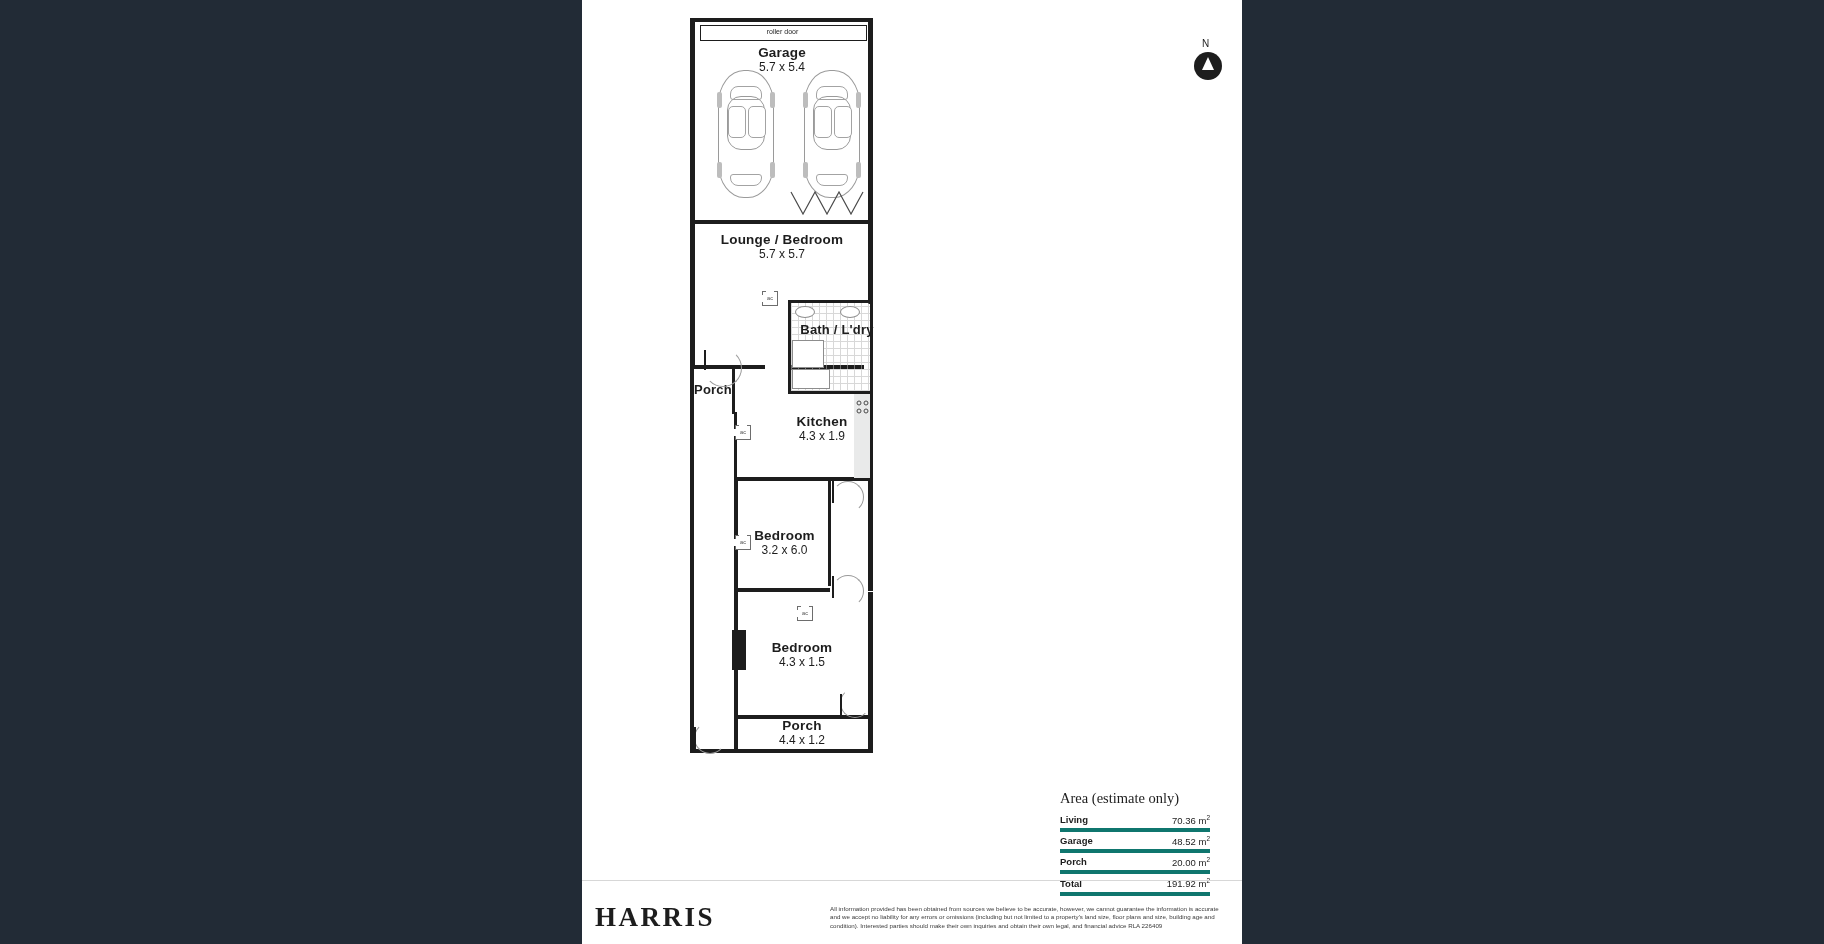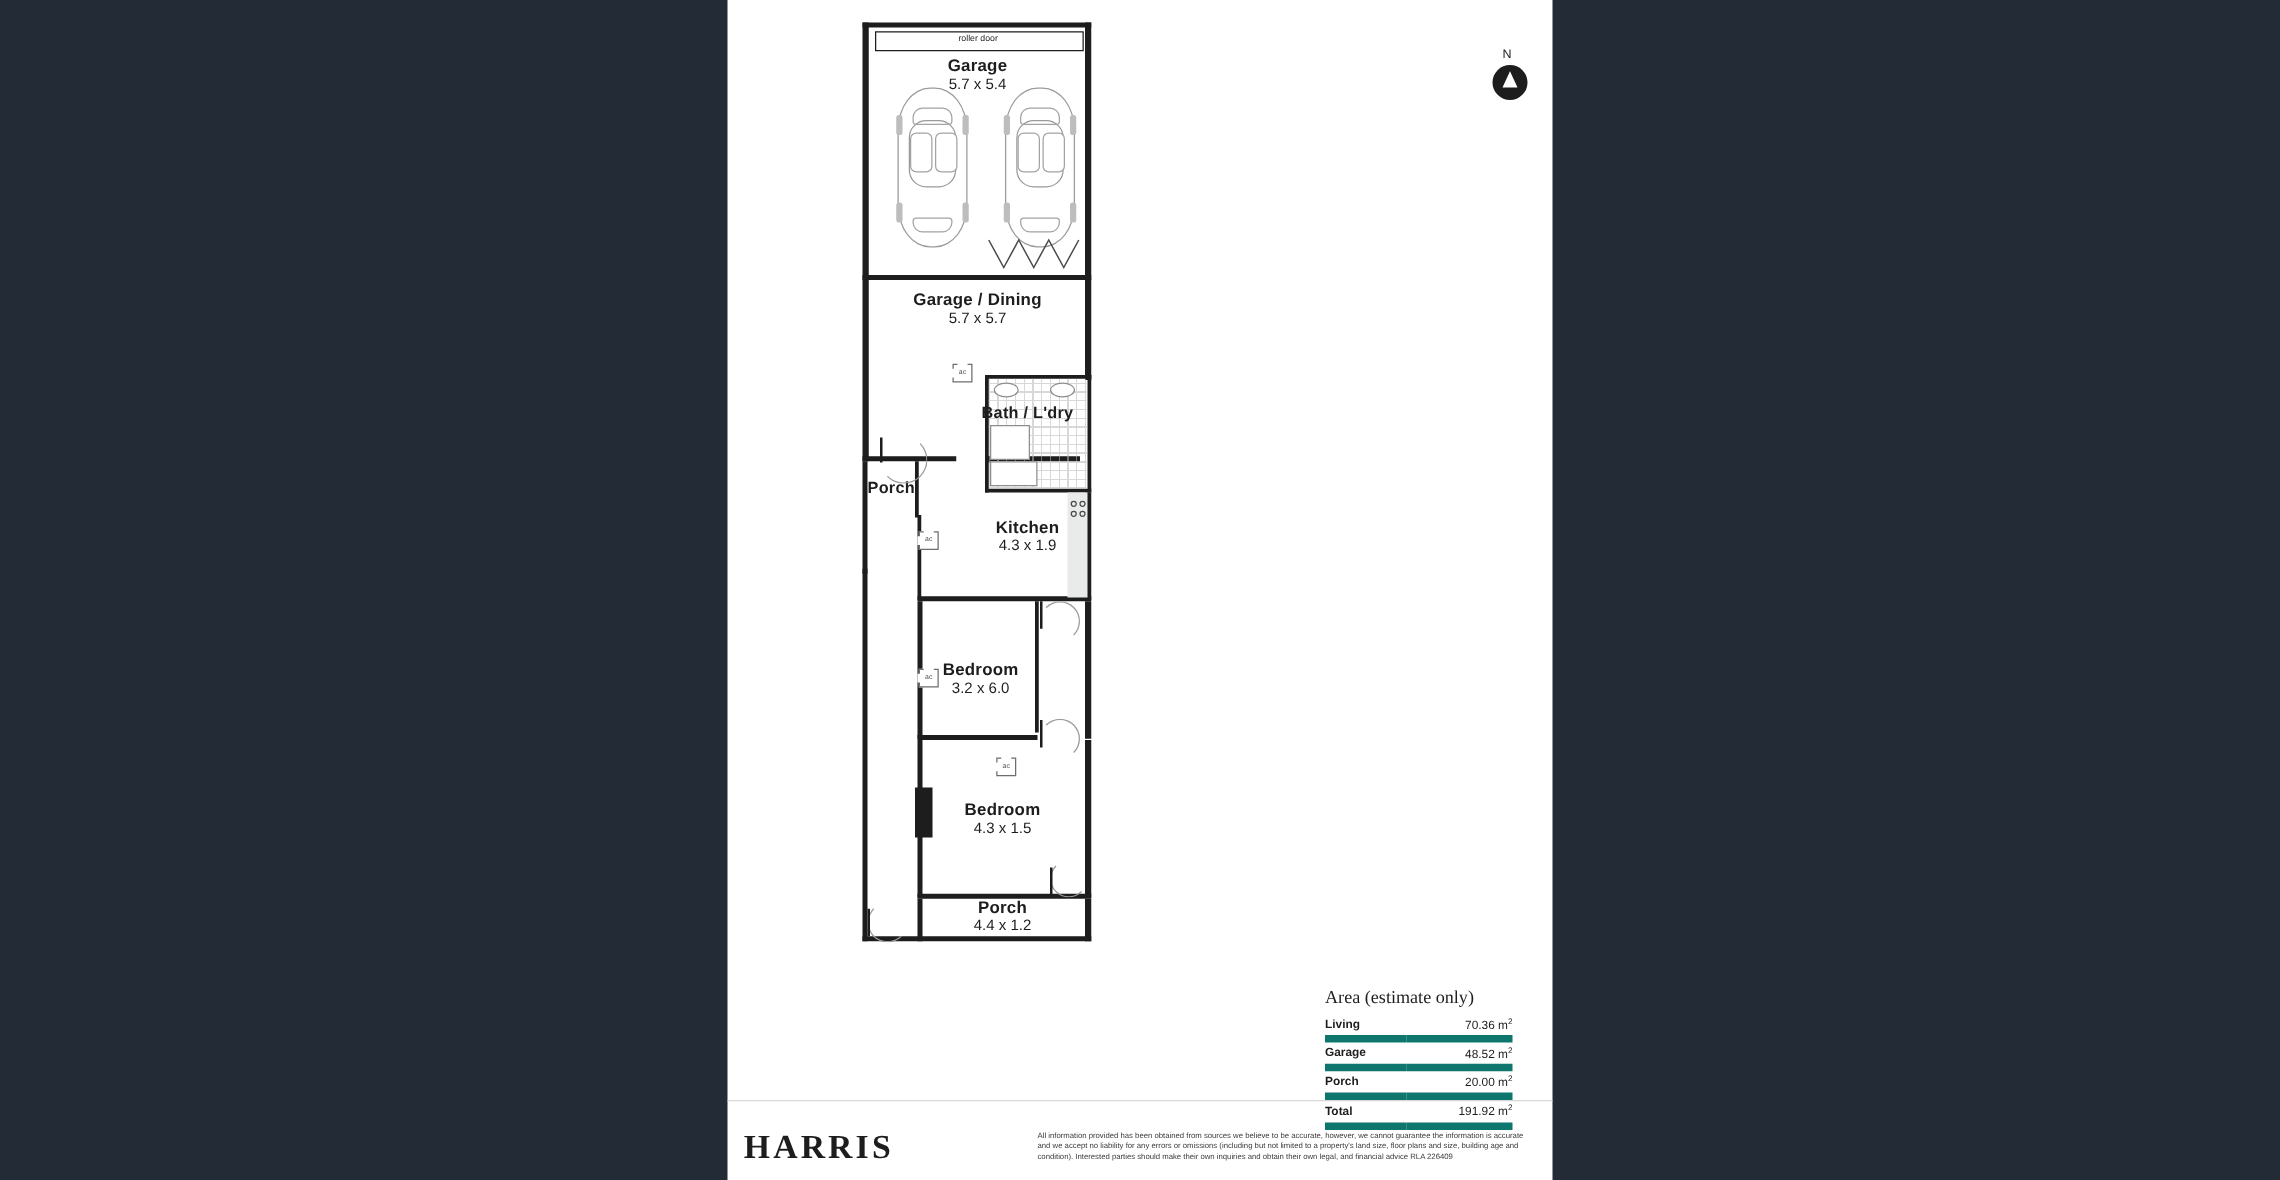--- a/index.html
+++ b/index.html
@@ -65,21 +65,21 @@
   
   .north{position:absolute;}
   .north .disc{position:absolute;width:28px;height:28px;border-radius:50%;background:#1d1d1d;}
   .north .n{position:absolute;font-size:10px;color:#1d1d1d;}
   .north .tri{position:absolute;width:0;height:0;border-left:6px solid transparent;border-right:6px solid transparent;border-bottom:13px solid #ffffff;}
 
   
   .area{position:absolute;left:1060px;top:790px;width:150px;}
   .area-title{font-family:"Liberation Serif",serif;font-size:14.5px;color:#1d1d1d;margin-bottom:4px;}
   .area table{border-collapse:collapse;width:100%;font-size:9.5px;color:#1d1d1d;}
-  .area td{padding:2.5px 0;border-bottom:6px solid #0f766e;}
+  .area td{padding:2.5px 0;border-bottom:4px solid #0f766e;}
   .area td.k{font-weight:bold;}
   .area td.v{text-align:right;}
   .area td.v sup{font-size:6.5px;}
 
   
   .footer-rule{position:absolute;left:582px;top:880px;width:660px;height:1px;background:#d7d7d7;}
   .brand{position:absolute;left:595px;top:902px;font-family:"Liberation Serif",serif;
          font-size:27px;letter-spacing:2.5px;color:#1d1d1d;font-weight:bold;}
   .disclaimer{position:absolute;left:830px;top:905px;width:400px;font-size:6.2px;line-height:8.4px;color:#3a3a3a;}
 </style>
@@ -129,39 +129,39 @@
         <div class="w4"></div>
     </div>
 
     <div class="wall" style="left:108px;top:224px;width:5px;height:145px;"></div>
     <div class="wall" style="left:286px;top:224px;width:5px;height:80px;"></div>
     <div class="wall" style="left:108px;top:365px;width:75px;height:4px;"></div>
     <div class="wall" style="left:207px;top:365px;width:5px;height:5px;"></div>
     <div class="wall" style="left:207px;top:365px;width:75px;height:4px;"></div>
 
     <div class="label" style="left:131px;top:232px;width:138px;">
-      <div class="name">Garage / Dining</div>
+      <div class="name">Lounge / Bedroom</div>
       <div class="dims">5.7 x 5.7</div>
     </div>
     <div class="ac" style="left:180px;top:291px;">ac</div>
 
     <svg class="zig" style="left:207px;top:190px;" width="80" height="28">
       <polyline points="2,2 14,24 26,2 38,24 50,2 62,24 74,2" fill="none" stroke="#4a4a4a" stroke-width="1.2"></polyline>
     </svg>
 
     <div class="wall" style="left:206px;top:300px;width:85px;height:3px;"></div>
     <div class="wall" style="left:206px;top:300px;width:3px;height:94px;"></div>
     <div class="wall" style="left:288px;top:300px;width:3px;height:94px;"></div>
     <div class="wall" style="left:206px;top:391px;width:85px;height:3px;"></div>
     <div class="tiles" style="left:209px;top:303px;width:79px;height:88px;opacity:.55;"></div>
     <div class="fixr" style="left:213px;top:306px;width:18px;height:10px;"></div>
     <div class="fixr" style="left:258px;top:306px;width:18px;height:10px;"></div>
     <div class="fix" style="left:210px;top:340px;width:30px;height:26px;"></div>
     <div class="fix" style="left:210px;top:369px;width:36px;height:18px;"></div>
-    <div class="label small" style="left:192px;top:322px;width:96px;">
+    <div class="label small" style="left:207px;top:322px;width:96px;">
       <div class="name" style="font-size:13px;">Bath / L'dry</div>
     </div>
 
     <div class="wall" style="left:108px;top:369px;width:4px;height:90px;"></div>
     <div class="wall" style="left:150px;top:369px;width:3px;height:45px;"></div>
     <div class="label small" style="left:100px;top:382px;width:62px;">
       <div class="name" style="font-size:13px;">Porch</div>
     </div>
     <div class="arc" style="left:122px;top:349px;width:36px;height:36px;border-color:#9a9a9a;border-top-color:transparent;border-left-color:transparent;"></div>
     <div class="doorleaf" style="left:122px;top:350px;width:2px;height:20px;"></div>

